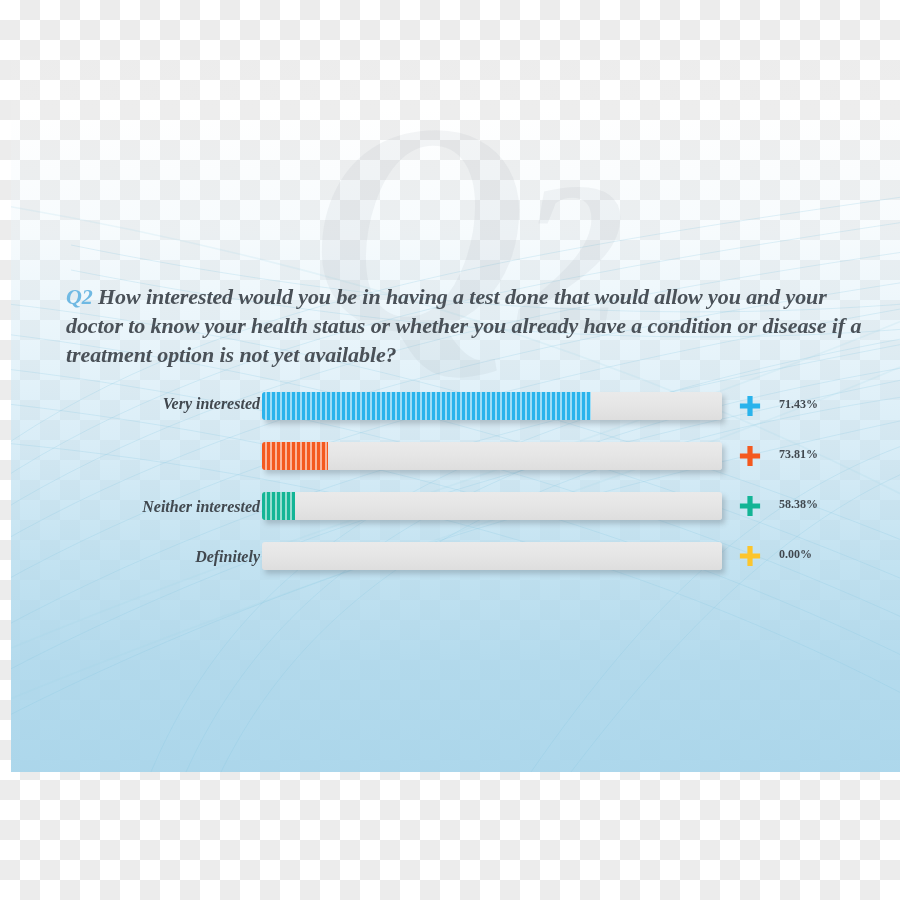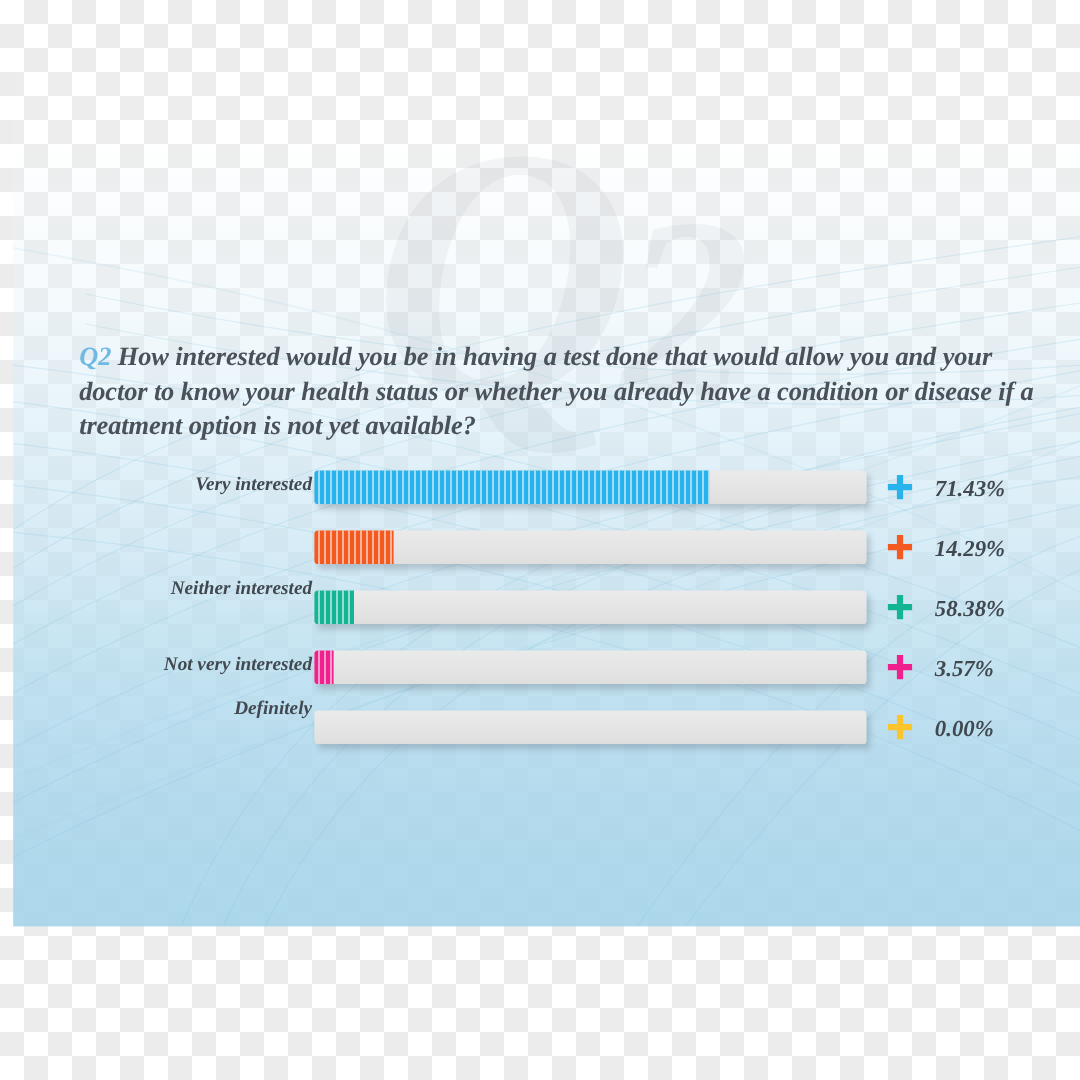--- a/index.html
+++ b/index.html
@@ -60,21 +60,21 @@
   .row{position:relative;height:50px;padding-left:16px;}
 
   .rlabel{
     position:absolute;right:640px;width:250px;
     text-align:right;
     font-size:16px;line-height:18.5px;
     font-weight:bold;font-style:italic;
     color:#41484f;
   }
   .rlabel.one{top:13px;}
-  .rlabel.two{top:0;}
+  .rlabel.two{top:16px;}
   .rlabel .l2{display:block;}
 
   .track{
     position:absolute;left:251px;top:10px;
     width:460px;height:28px;
     background:linear-gradient(to bottom,#eaeaea 0%,#e6e6e6 45%,#dedede 100%);
     border-radius:3px;
     box-shadow:3px 4px 5px rgba(90,100,110,0.30);
   }
   .fill{
@@ -82,22 +82,22 @@
   }
   .fill .stripes{
     position:absolute;left:0;top:0;right:0;bottom:0;border-radius:3px 0 0 3px;
   }
 
   .plus{position:absolute;left:728px;top:13px;width:22px;height:22px;}
   .plus svg{display:block;}
 
   .pct{
     position:absolute;left:768px;top:15px;
-    font-size:19px;
-    font-weight:bold;font-style:italic;
+    font-size:12px;
+    font-weight:bold;
     color:#41484f;
     white-space:nowrap;
   }
 </style>
 </head>
 <body>
 
 <div id="artboard">
 
   <svg id="swooshes" viewBox="0 0 889 772" preserveAspectRatio="none">
@@ -158,51 +158,37 @@
         <div class="track">
           <div class="fill" style="width: 66px; background: rgb(244, 89, 31);">
             <div class="stripes" style="background: repeating-linear-gradient(to right, rgba(255, 255, 255, 0) 0px, rgba(255, 255, 255, 0) 3.4px, rgba(255, 255, 255, 0.55) 3.4px, rgba(255, 255, 255, 0.55) 5px);"></div>
           </div>
         </div>
         <div class="plus">
           <svg width="22" height="22" viewBox="0 0 22 22">
             <path d="M8.4 0.9 h5.2 v7.5 h7.5 v5.2 h-7.5 v7.5 h-5.2 v-7.5 h-7.5 v-5.2 h7.5 z" fill="#f4591f"></path>
           </svg>
         </div>
-        <div class="pct">14.29%</div>
+        <div class="pct">73.81%</div>
       </div>
       <div class="row">
         <div class="rlabel two"><span>Neither interested</span></div>
         <div class="track">
           <div class="fill" style="width: 33px; background: rgb(19, 181, 150);">
             <div class="stripes" style="background: repeating-linear-gradient(to right, rgba(255, 255, 255, 0) 0px, rgba(255, 255, 255, 0) 3.4px, rgba(255, 255, 255, 0.55) 3.4px, rgba(255, 255, 255, 0.55) 5px);"></div>
           </div>
         </div>
         <div class="plus">
           <svg width="22" height="22" viewBox="0 0 22 22">
             <path d="M8.4 0.9 h5.2 v7.5 h7.5 v5.2 h-7.5 v7.5 h-5.2 v-7.5 h-7.5 v-5.2 h7.5 z" fill="#13b596"></path>
           </svg>
         </div>
         <div class="pct">58.38%</div>
       </div>
       <div class="row">
-        <div class="rlabel one"><span>Not very interested</span></div>
-        <div class="track">
-          <div class="fill" style="width: 16px; background: rgb(240, 32, 140);">
-            <div class="stripes" style="background: repeating-linear-gradient(to right, rgba(255, 255, 255, 0) 0px, rgba(255, 255, 255, 0) 3.4px, rgba(255, 255, 255, 0.55) 3.4px, rgba(255, 255, 255, 0.55) 5px);"></div>
-          </div>
-        </div>
-        <div class="plus">
-          <svg width="22" height="22" viewBox="0 0 22 22">
-            <path d="M8.4 0.9 h5.2 v7.5 h7.5 v5.2 h-7.5 v7.5 h-5.2 v-7.5 h-7.5 v-5.2 h7.5 z" fill="#f0208c"></path>
-          </svg>
-        </div>
-        <div class="pct">3.57%</div>
-      </div>
-      <div class="row">
         <div class="rlabel two"><span>Definitely</span></div>
         <div class="track"></div>
         <div class="plus">
           <svg width="22" height="22" viewBox="0 0 22 22">
             <path d="M8.4 0.9 h5.2 v7.5 h7.5 v5.2 h-7.5 v7.5 h-5.2 v-7.5 h-7.5 v-5.2 h7.5 z" fill="#fcc52c"></path>
           </svg>
         </div>
         <div class="pct">0.00%</div>
       </div>
     </div>

